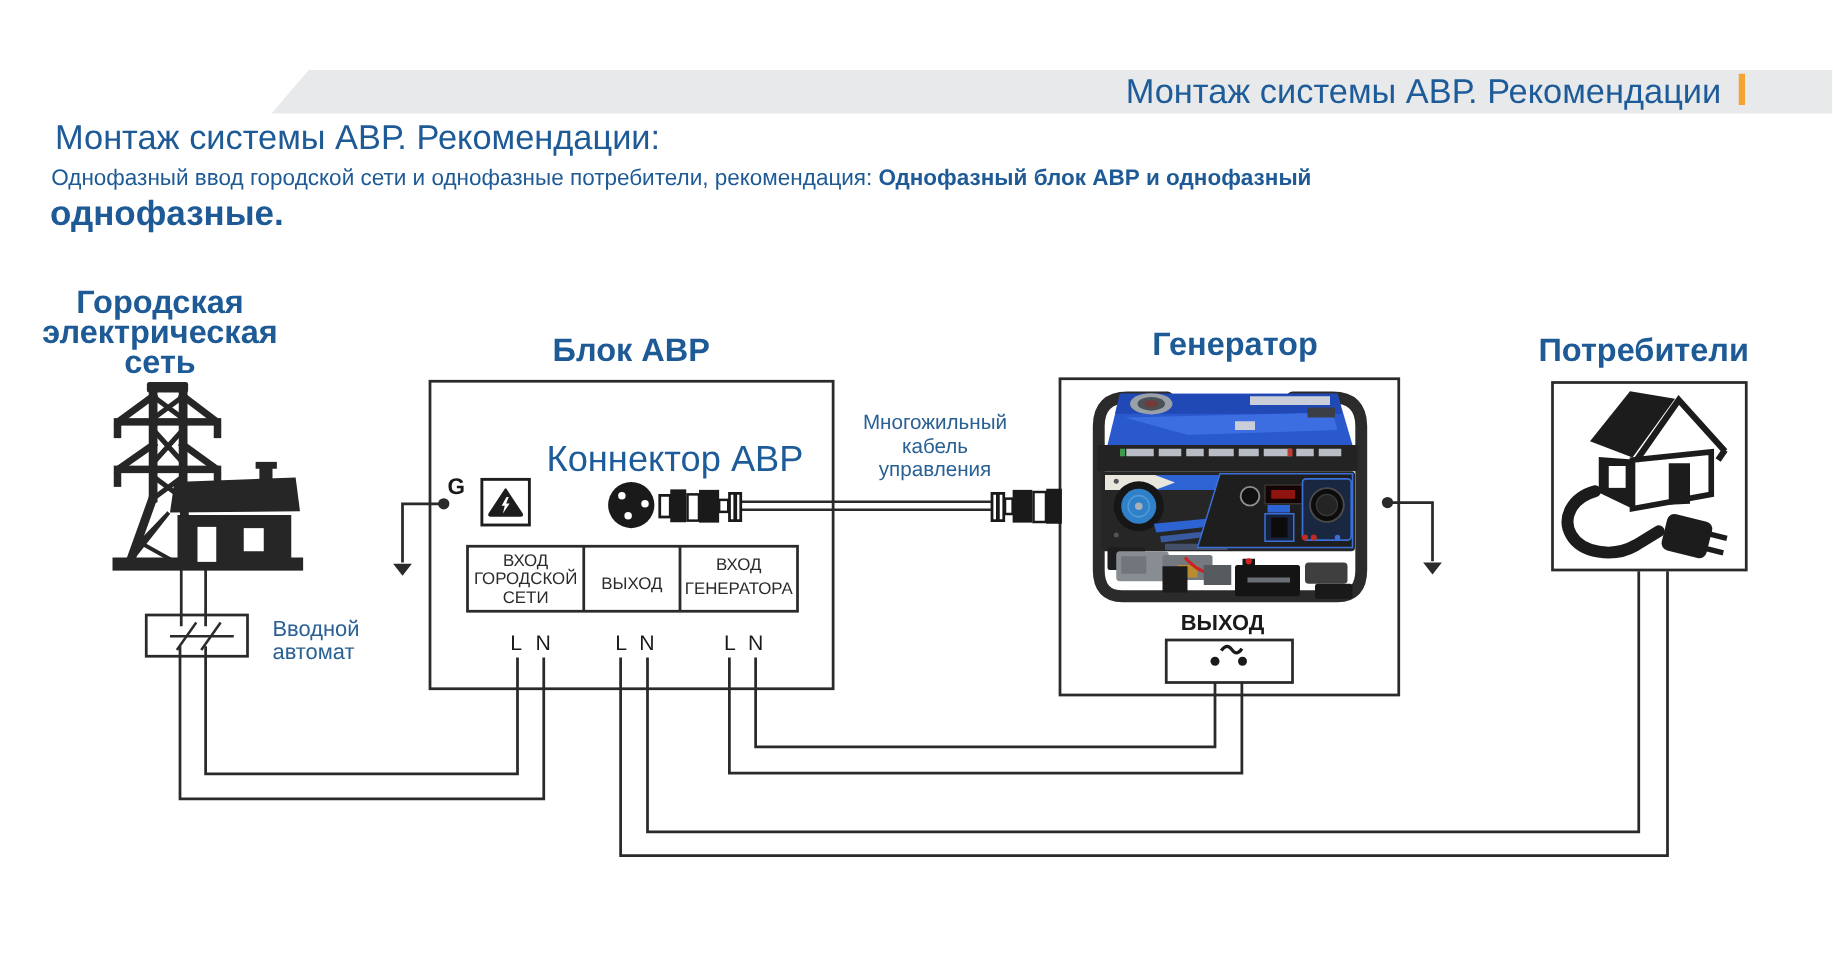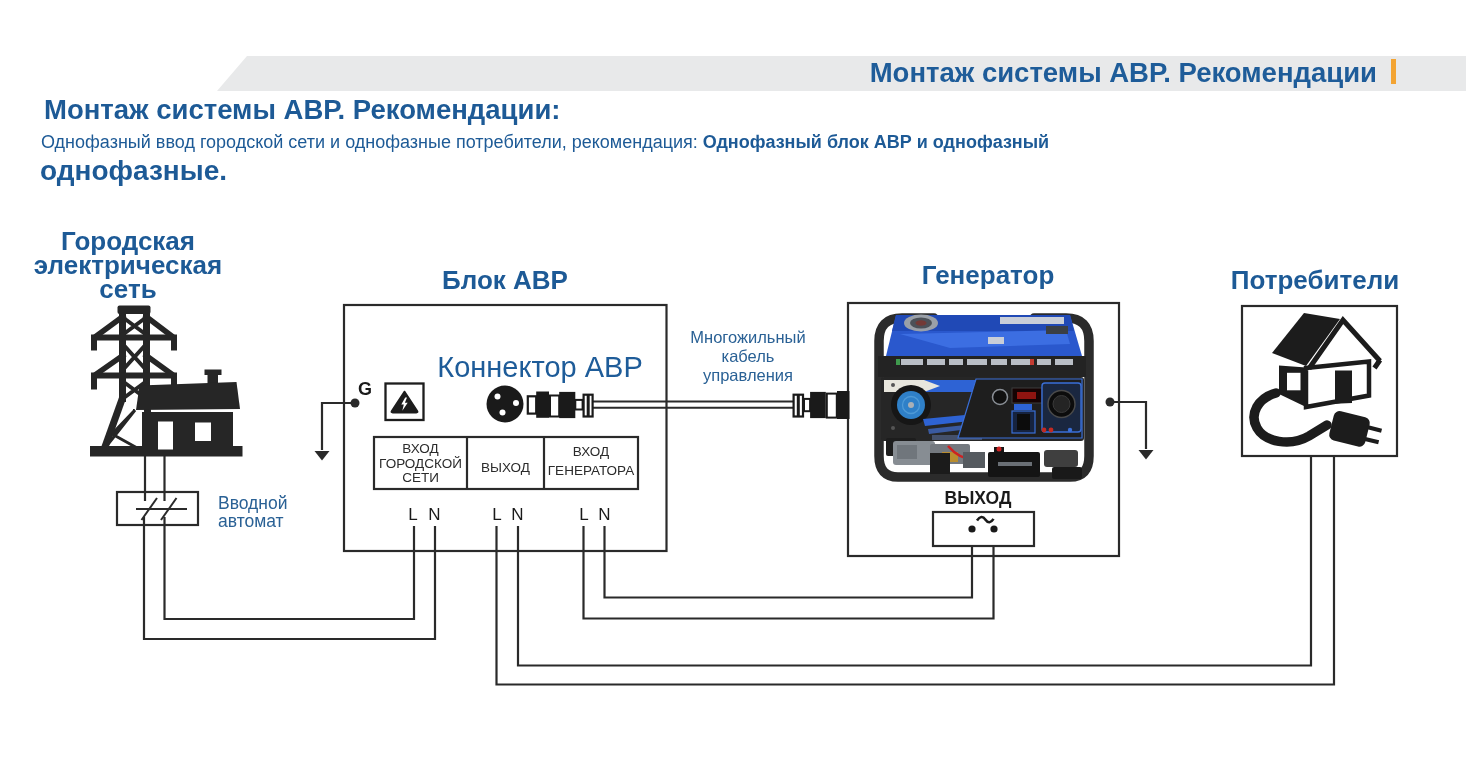--- a/index.html
+++ b/index.html
@@ -1,23 +1,23 @@
 <!DOCTYPE html>
 <html><head>
 <meta charset="utf-8">
 <style>
   html,body{margin:0;padding:0;}
   body{width:1466px;height:780px;position:relative;background:#ffffff;overflow:hidden;
        font-family:"Liberation Sans", sans-serif;}
   .banner{position:absolute;left:217px;top:56px;width:1249px;height:35px;background:#e8e9ea;
           clip-path:polygon(30px 0,1249px 0,1249px 35px,0 35px);}
   .bannertext{position:absolute;top:55px;height:35px;line-height:35px;right:89px;
-          font-size:27.5px;font-weight:bold;color:#1e5c99;}
+          font-size:27.5px;font-weight:normal;color:#1e5c99;}
   .obar{position:absolute;left:1391px;top:59px;width:5px;height:25px;background:#f3a433;}
-  .h1{position:absolute;left:44px;top:94px;font-size:27.5px;font-weight:bold;color:#1d5a96;}
+  .h1{position:absolute;left:44px;top:94px;font-size:27.5px;font-weight:normal;color:#1d5a96;}
   .line1{position:absolute;left:41px;top:132px;font-size:18px;color:#1d5a96;white-space:nowrap;}
   .line2{position:absolute;left:40px;top:155px;font-size:28px;font-weight:bold;color:#1d5a96;}
   svg{position:absolute;left:0;top:0;}
 </style>
 </head>
 <body>
 <div class="banner"></div>
 <div class="bannertext">Монтаж системы АВР. Рекомендации</div>
 <div class="obar"></div>
 <div class="h1">Монтаж системы АВР. Рекомендации:</div>

